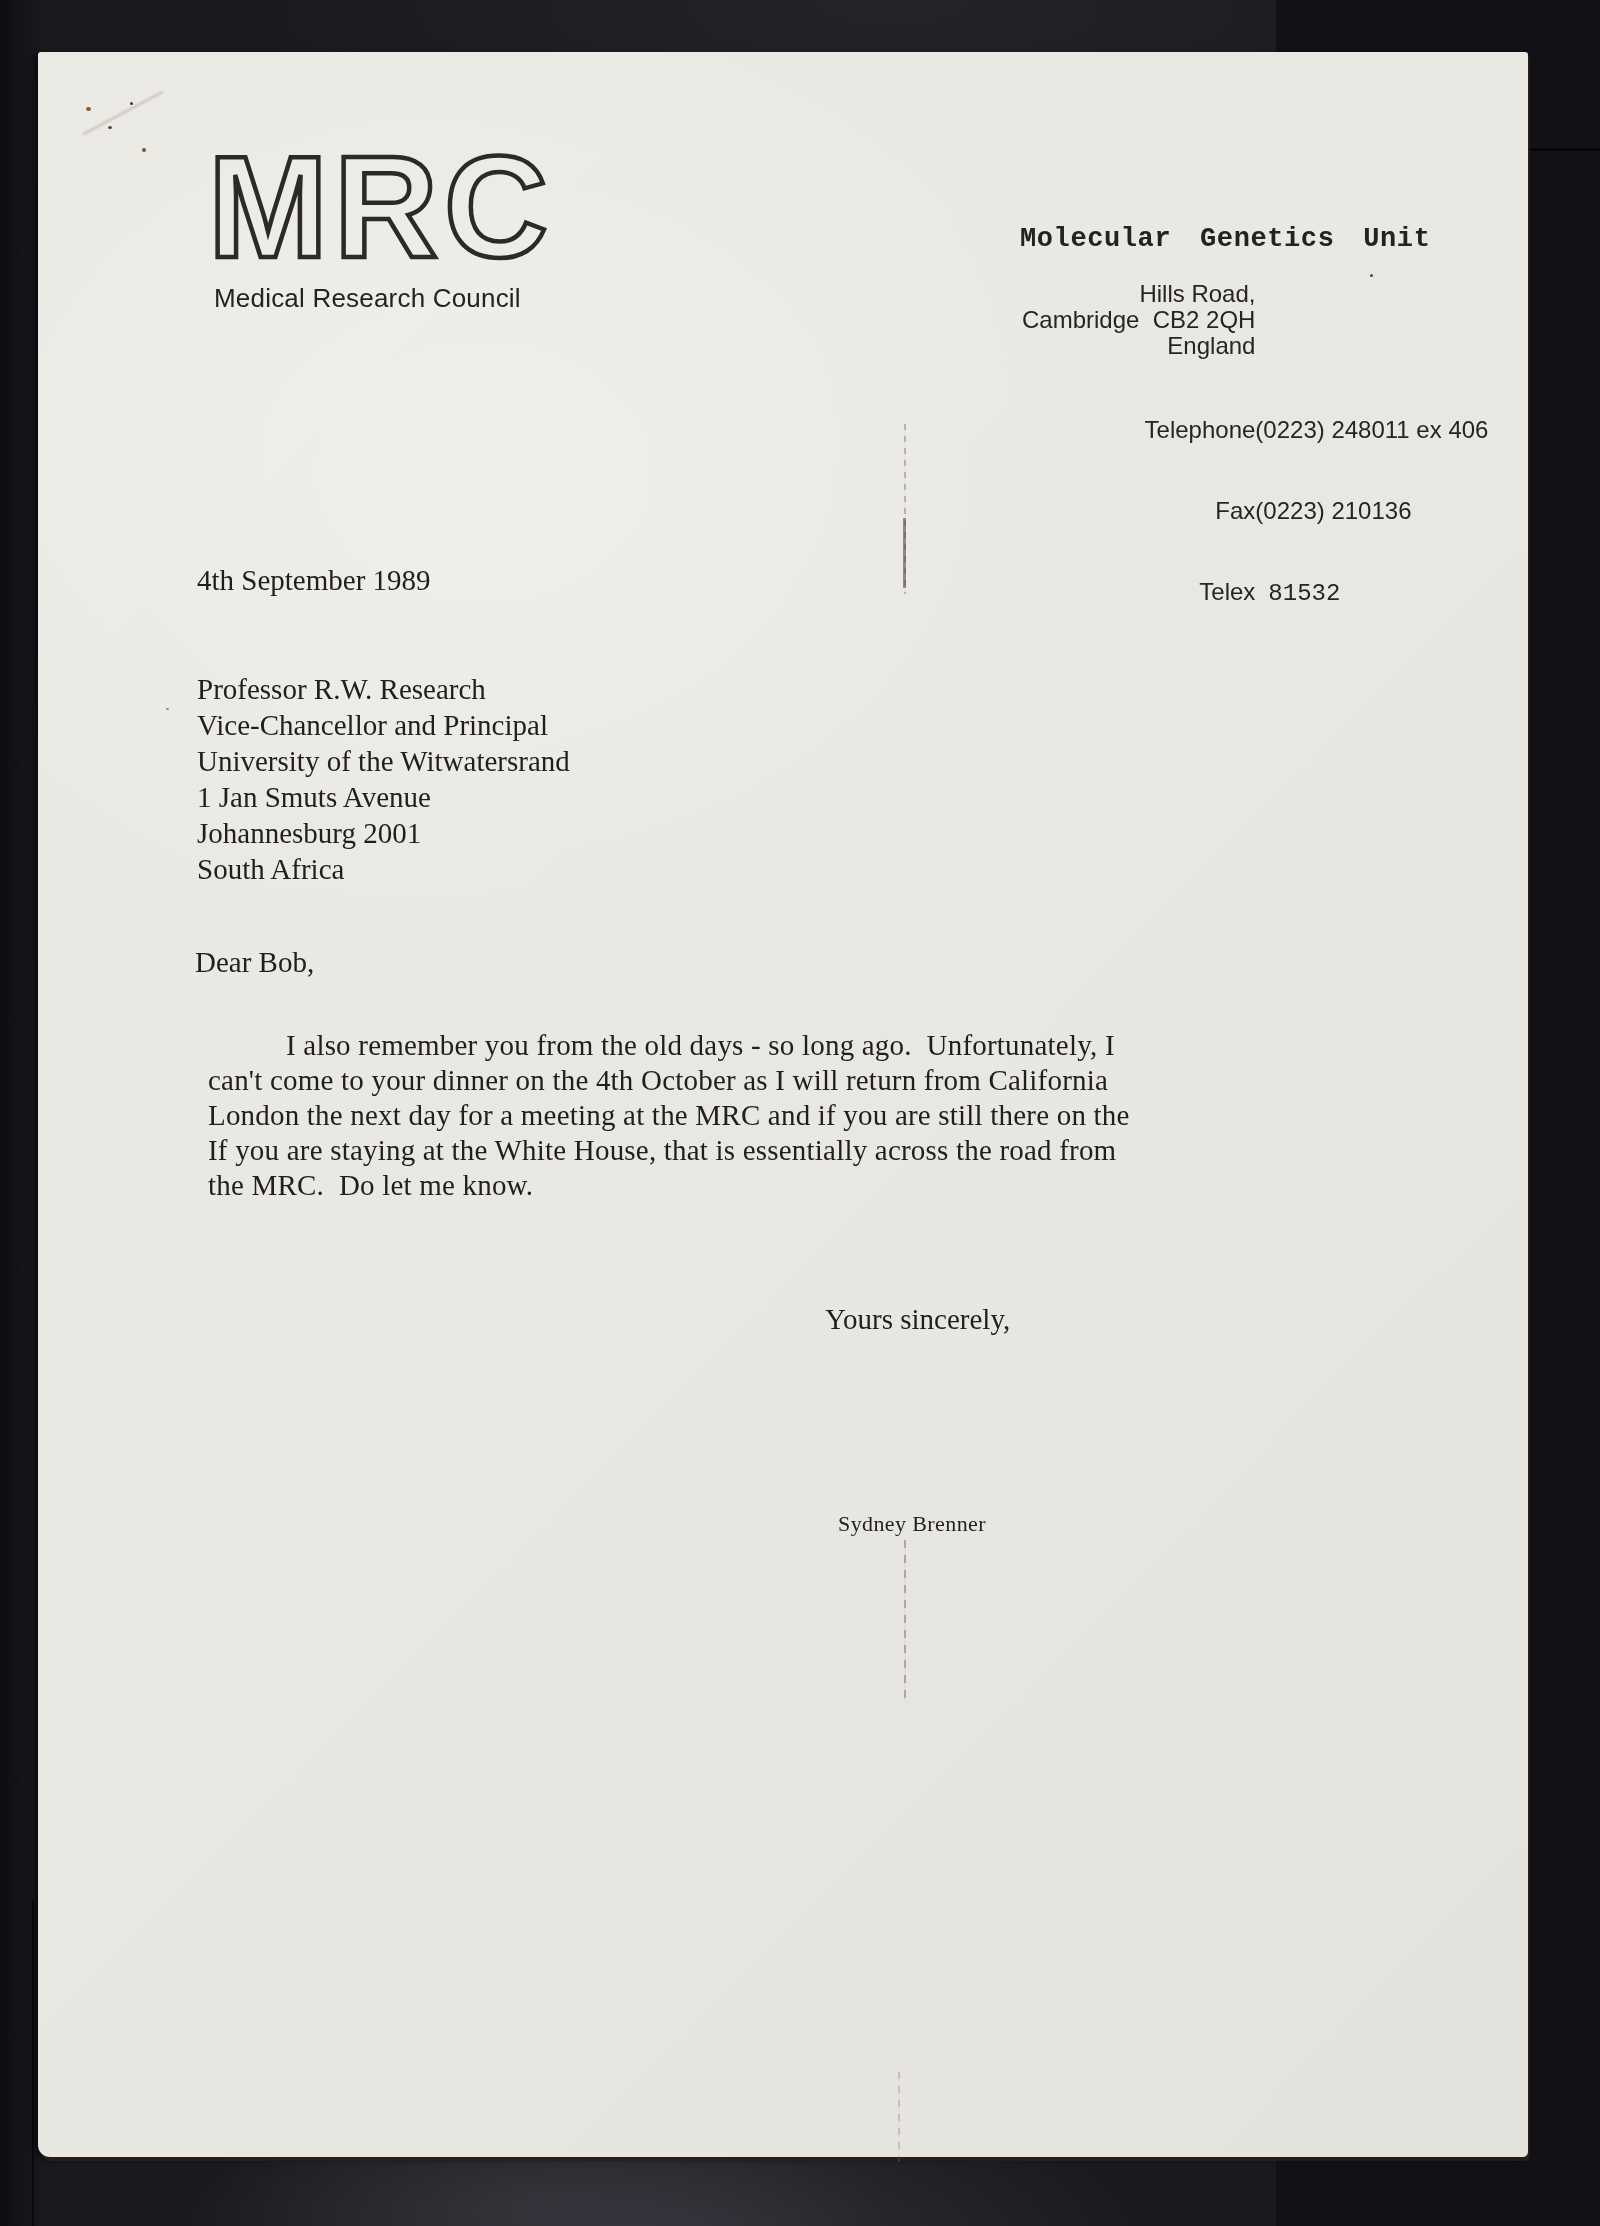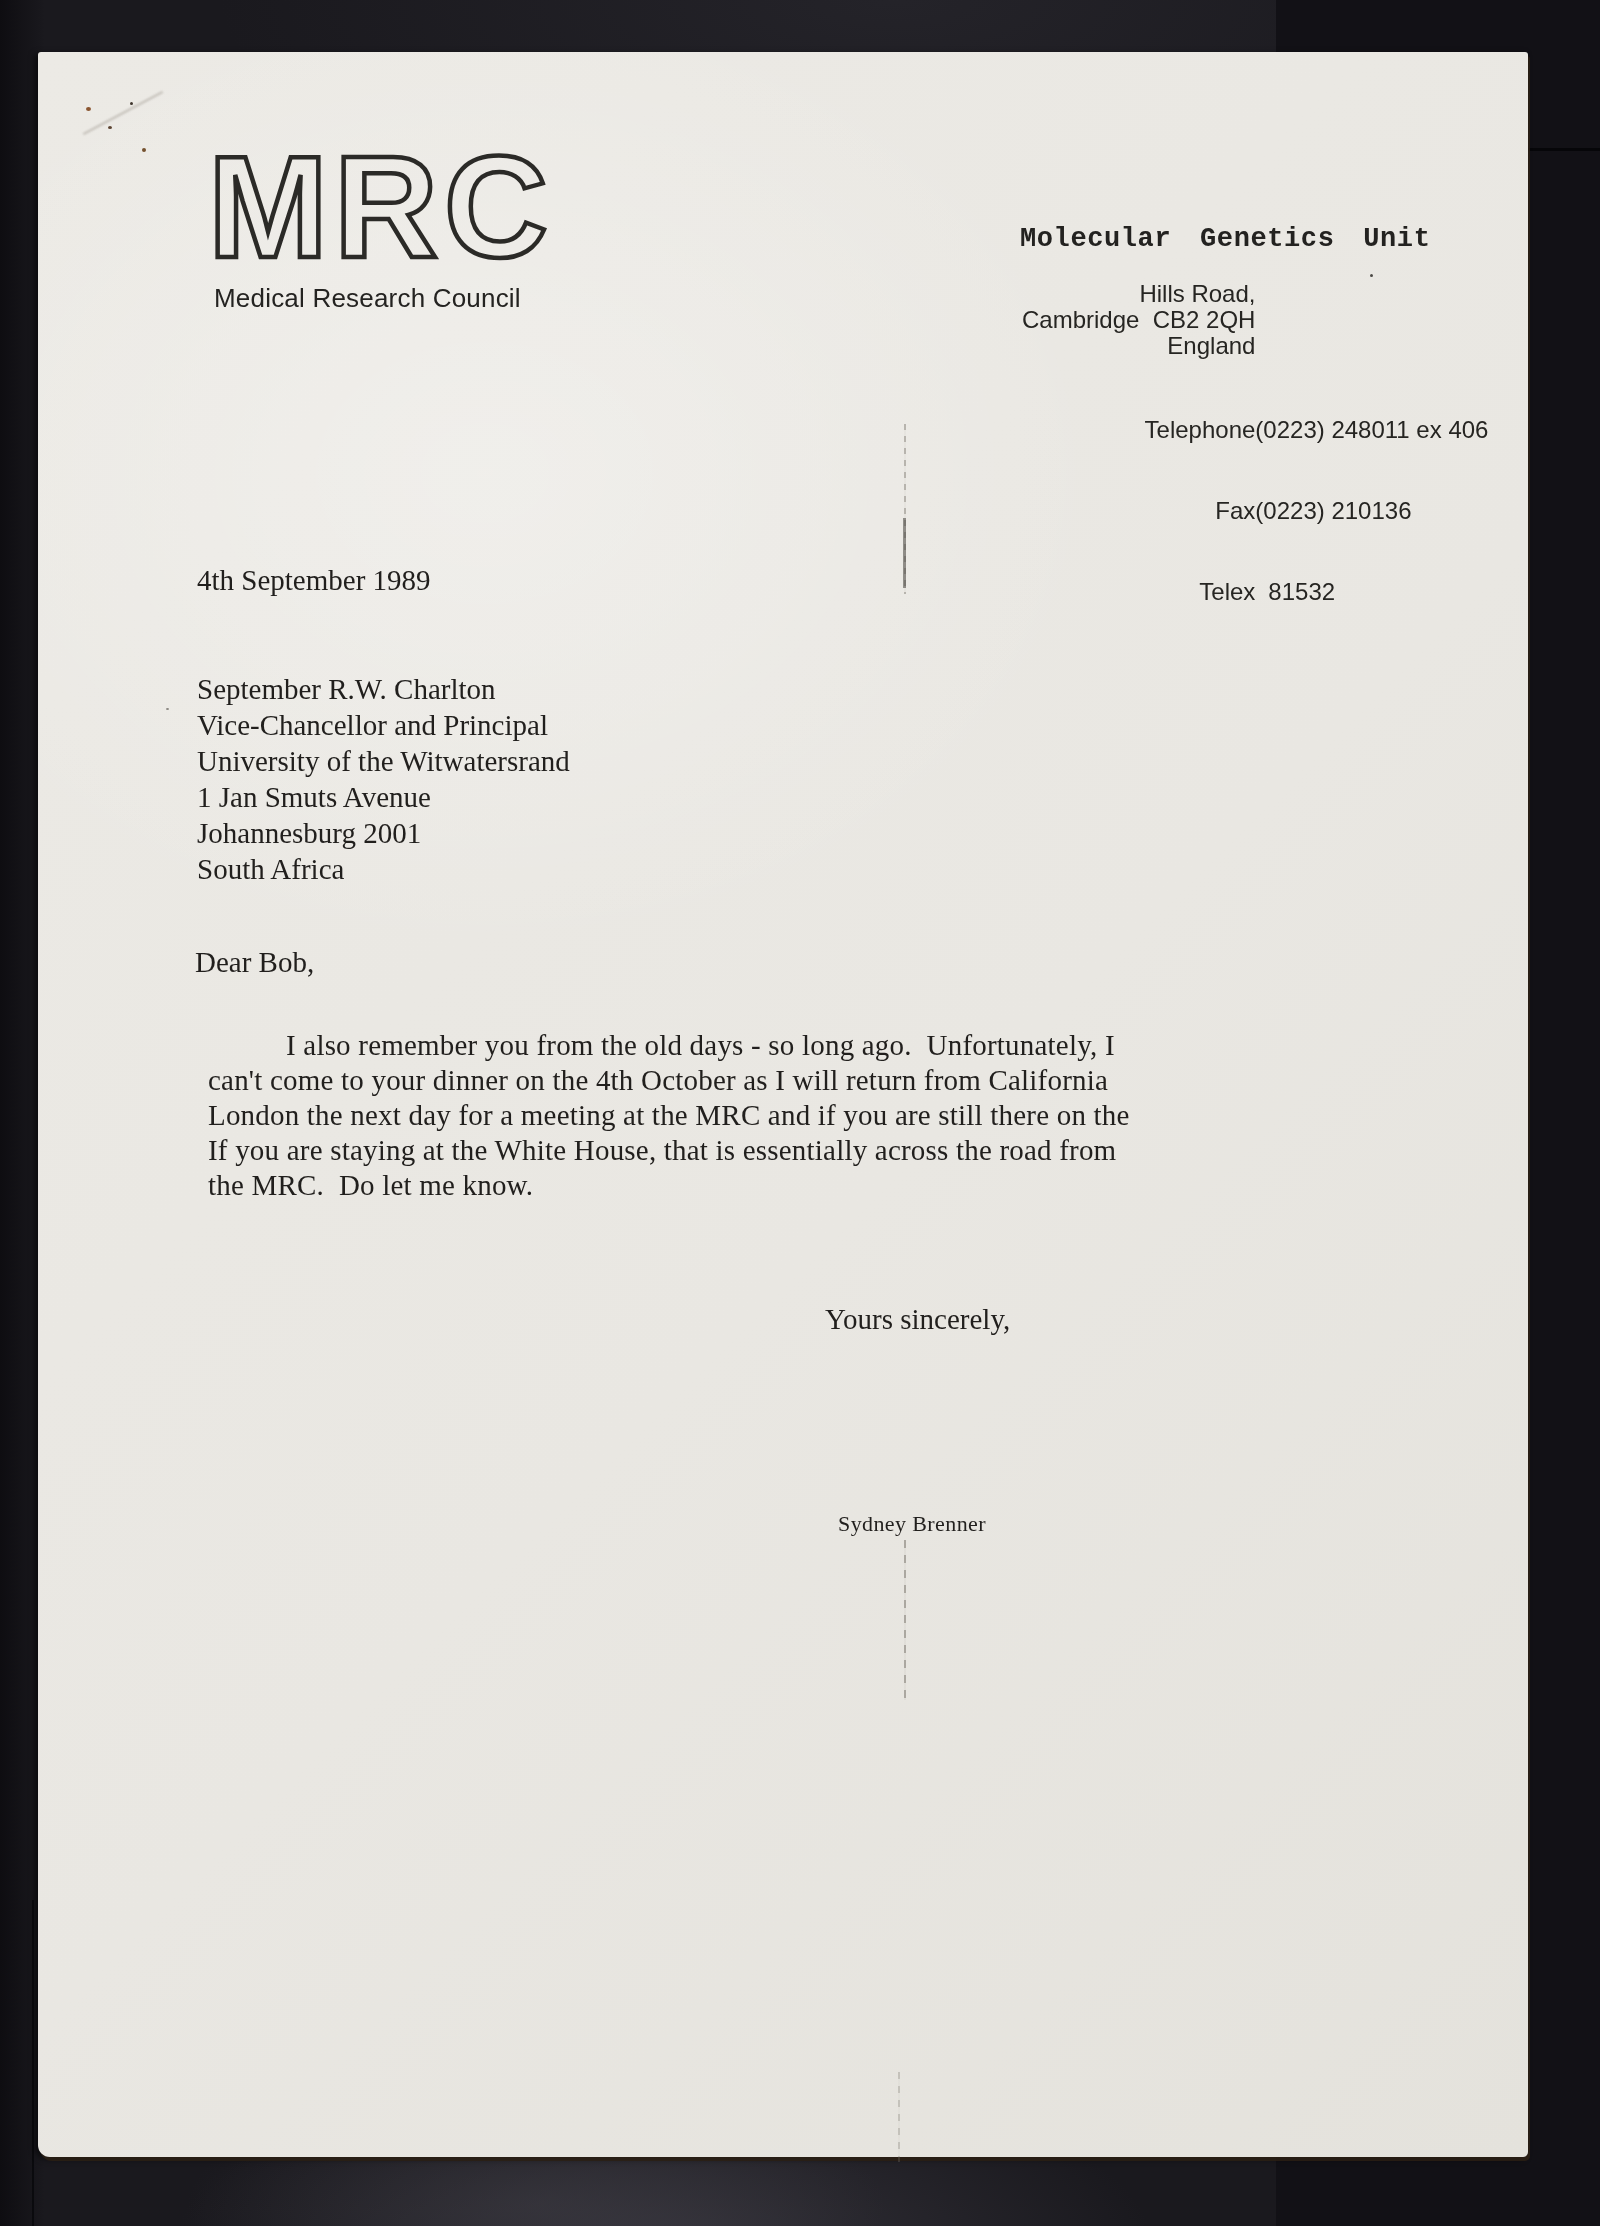--- a/index.html
+++ b/index.html
@@ -60,21 +60,21 @@
     font-family: "Liberation Sans", sans-serif;
     font-size: 24px; line-height: 26px; color: #262522; text-align: right;
   }
   .contacts {
     position: absolute; left: 984px; top: 337px;
     font-family: "Liberation Sans", sans-serif;
     font-size: 24px; line-height: 27px; color: #262522;
   }
   .contact-row { white-space: pre; }
   .contact-label { display: inline-block; width: 180px; text-align: right; }
-  .contact-row:nth-child(3) .contact-value { padding-left: 13px; }
+  .contact-row:nth-child(3) .contact-value { padding-left: 13px; font-family: Liberation Mono, monospace; }
 
   
   .serif-line { white-space: pre; color: #211f1d; }
   .date-line {
     position: absolute; left: 159px; top: 512px;
     font-size: 29px;
   }
   .recipient {
     position: absolute; left: 159px; top: 619px;
     font-size: 29px; line-height: 36px;
@@ -165,21 +165,21 @@
         <span class="contact-label">Fax</span><span class="contact-value">(0223) 210136</span>
       </div>
       <div class="contact-row">
         <span class="contact-label">Telex</span><span class="contact-value">81532</span>
       </div>
     </div>
 
     <div class="date-line serif-line">4th September 1989</div>
 
     <div class="recipient">
-      <div class="serif-line">September R.W. Charlton</div>
+      <div class="serif-line">Professor R.W. Research</div>
       <div class="serif-line">Vice-Chancellor and Principal</div>
       <div class="serif-line">University of the Witwatersrand</div>
       <div class="serif-line">1 Jan Smuts Avenue</div>
       <div class="serif-line">Johannesburg 2001</div>
       <div class="serif-line">South Africa</div>
     </div>
 
     <div class="salutation serif-line">Dear Bob,</div>
 
     <div class="body-par">

